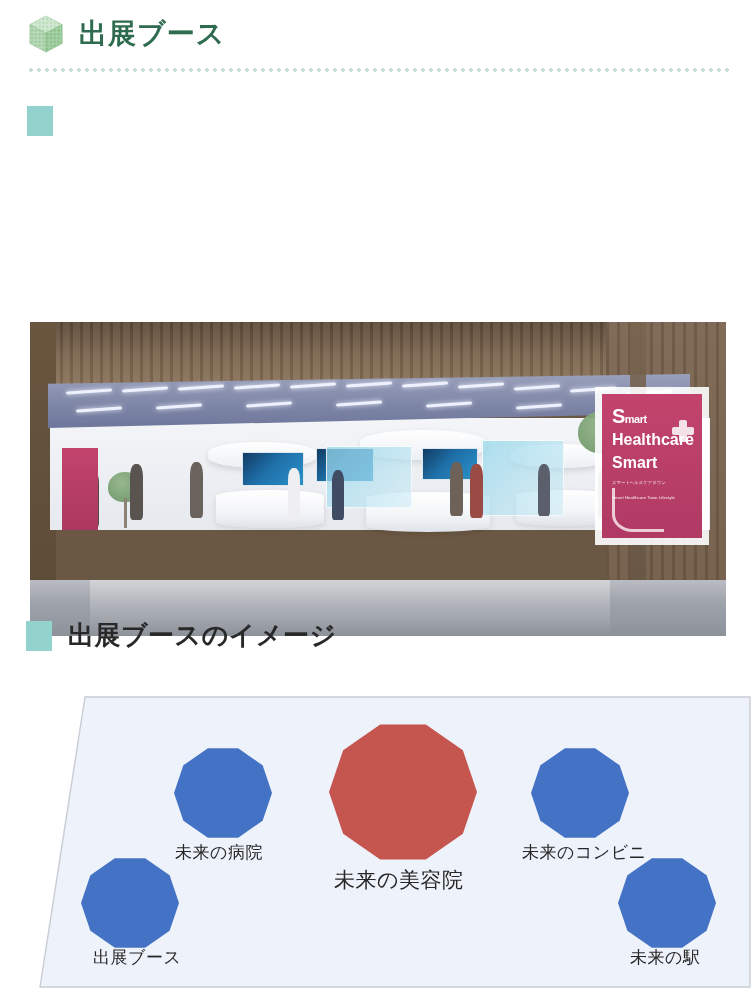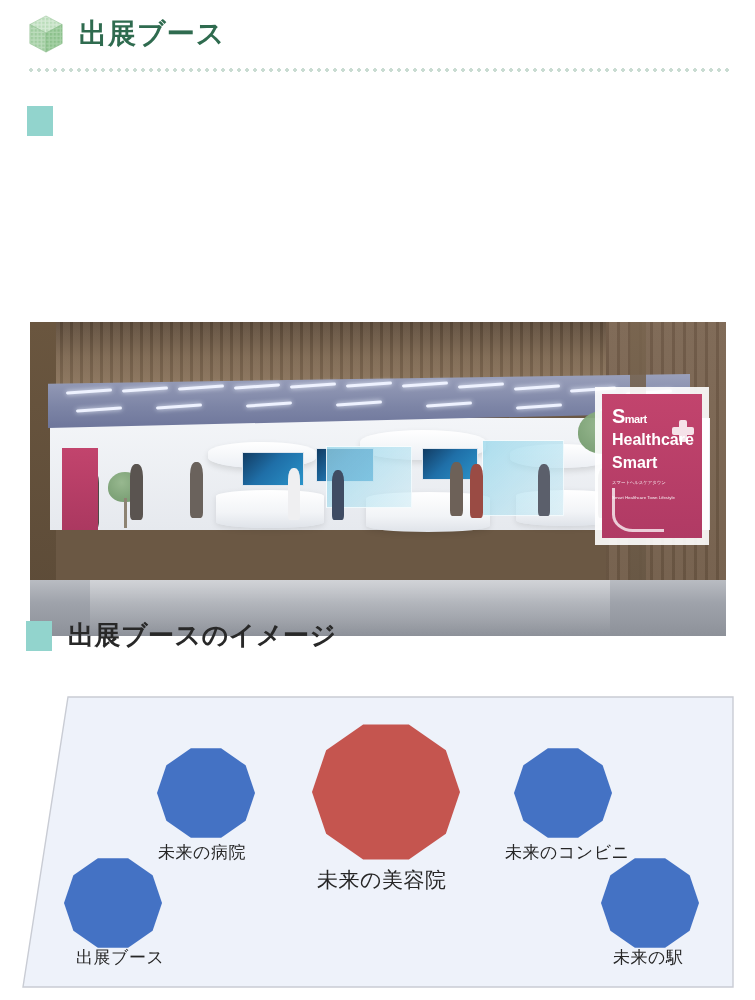--- a/index.html
+++ b/index.html
@@ -183,21 +183,21 @@
   }
   .ph-tree-trunk { position:absolute; width:3px; background:#8d8373; }
   .ph-column {
     position:absolute; top:0; width:16px; height:100%;
     background: linear-gradient(180deg, rgba(120,100,78,0.85), rgba(100,84,66,0.9));
   }
 
   
   .booth-diagram {
     position: absolute;
-    left: 20px; top: 694px;
+    left: 37px; top: 694px;
     width: 716px; height: 296px;
   }
   .trapezoid {
     position:absolute; left:0; top:0; width:100%; height:100%;
   }
   .booth-node {
     position:absolute;
   }
   .booth-node .poly { display:block; }
   .booth-label {

